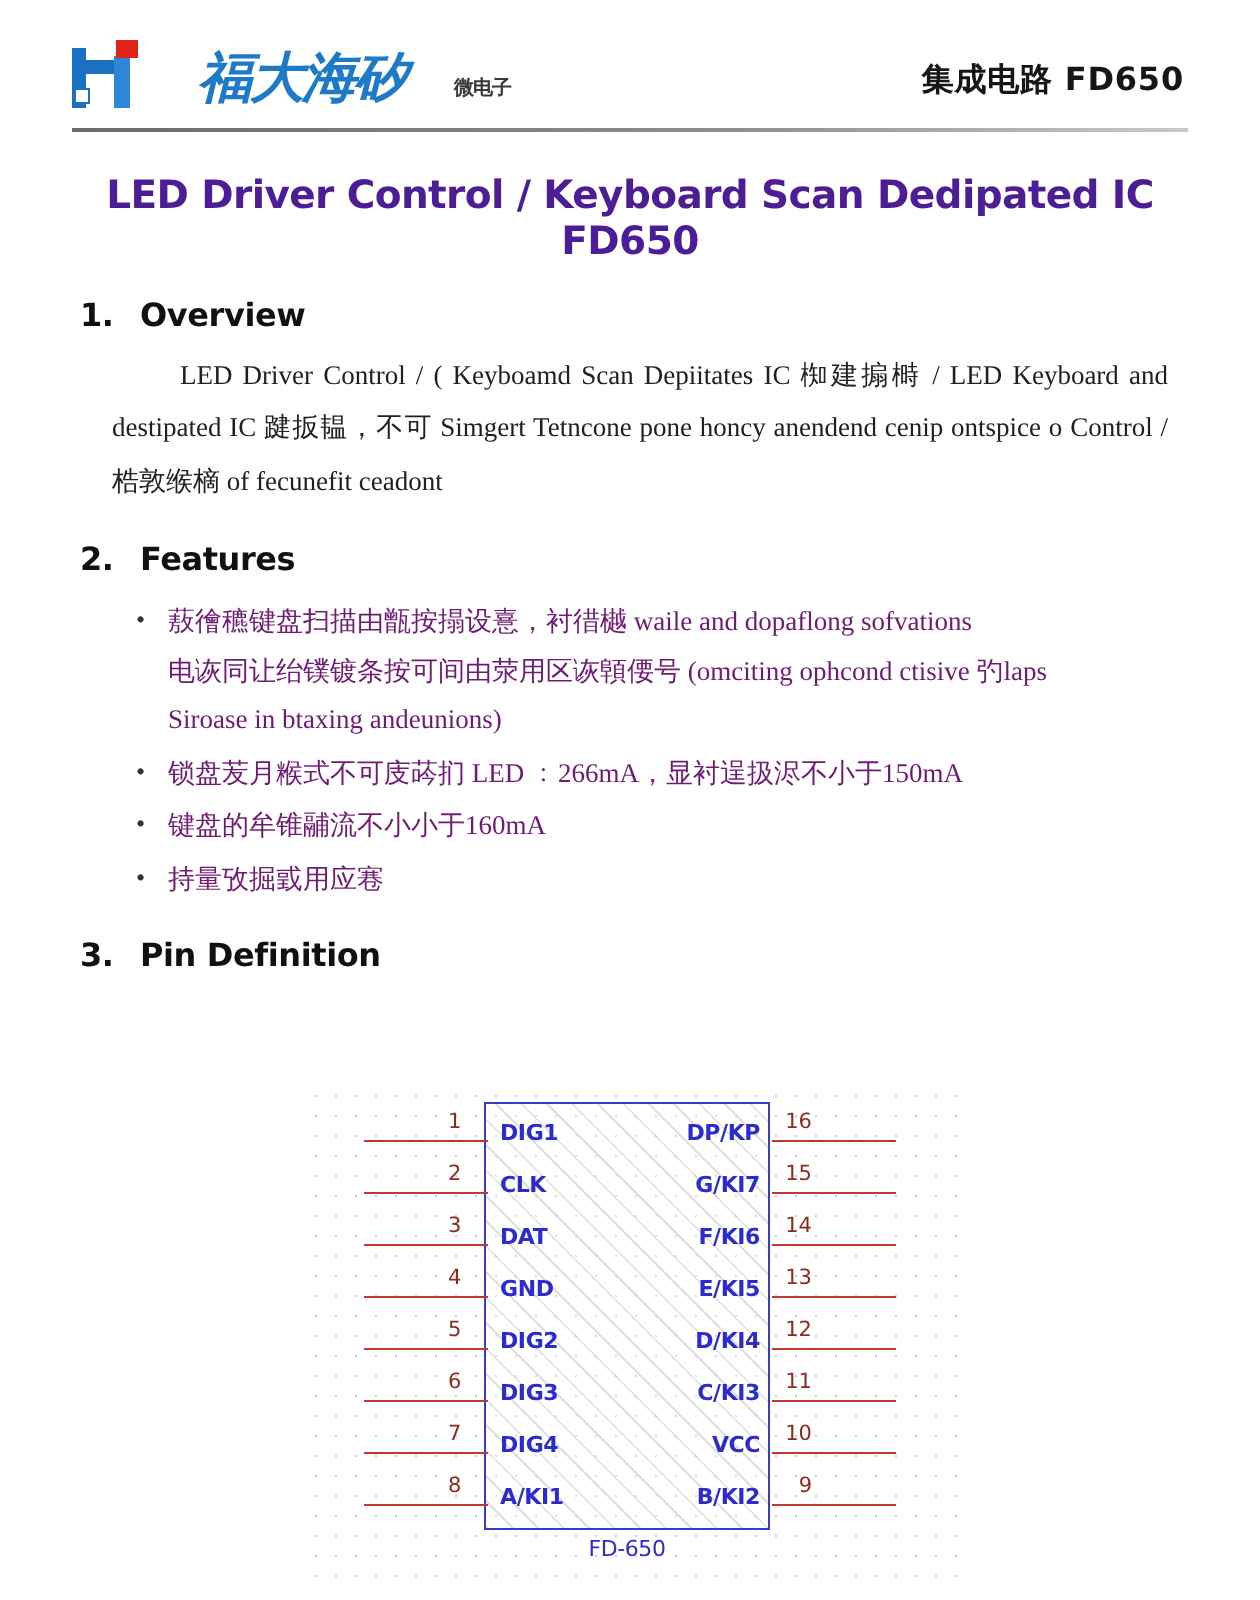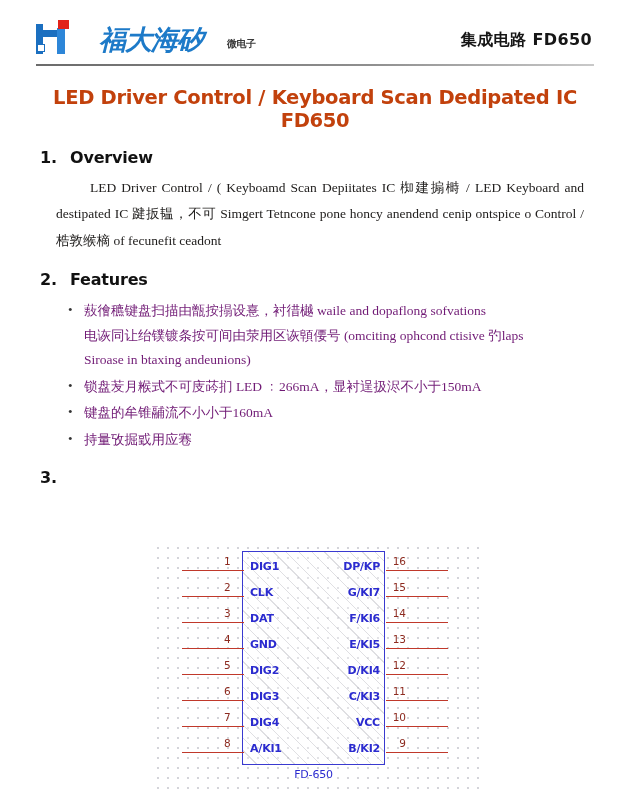--- a/index.html
+++ b/index.html
@@ -108,21 +108,21 @@
   .content {
     position: absolute;
     left: 0;
     top: 68px;
     width: 630px;
   }
   .doc-title {
     font-family: "DejaVu Sans", "Liberation Sans", sans-serif;
     font-size: 19.5px;
     font-weight: bold;
-    color: #c2410c;
+    color: #4c1d95;
     text-align: center;
     letter-spacing: -0.3px;
     margin: 18px 0 0 0;
     padding: 0 20px;
   }
   .section-head {
     font-family: "DejaVu Sans", "Liberation Sans", sans-serif;
     font-size: 16px;
     font-weight: bold;
     color: #111111;
@@ -297,20 +297,21 @@
     <li>
       <span class="fl">键盘的牟锥鬴流不小小于160mA</span>
     </li>
     <li>
       <span class="fl">持量攷掘戜用应寋</span>
     </li>
   </ul>
 
   <div class="section-head">
     <span class="sec-num">3.</span>
+    <span>Pin Definition</span>
   </div>
 </div>
 
 <div class="pin-diagram">
   <div class="grid-bg"></div>
   <div class="ic-body"></div>
 
   <div class="pin-row" style="top:14px">
     <div class="lead left"></div>
     <div class="pin-num left">1</div>

